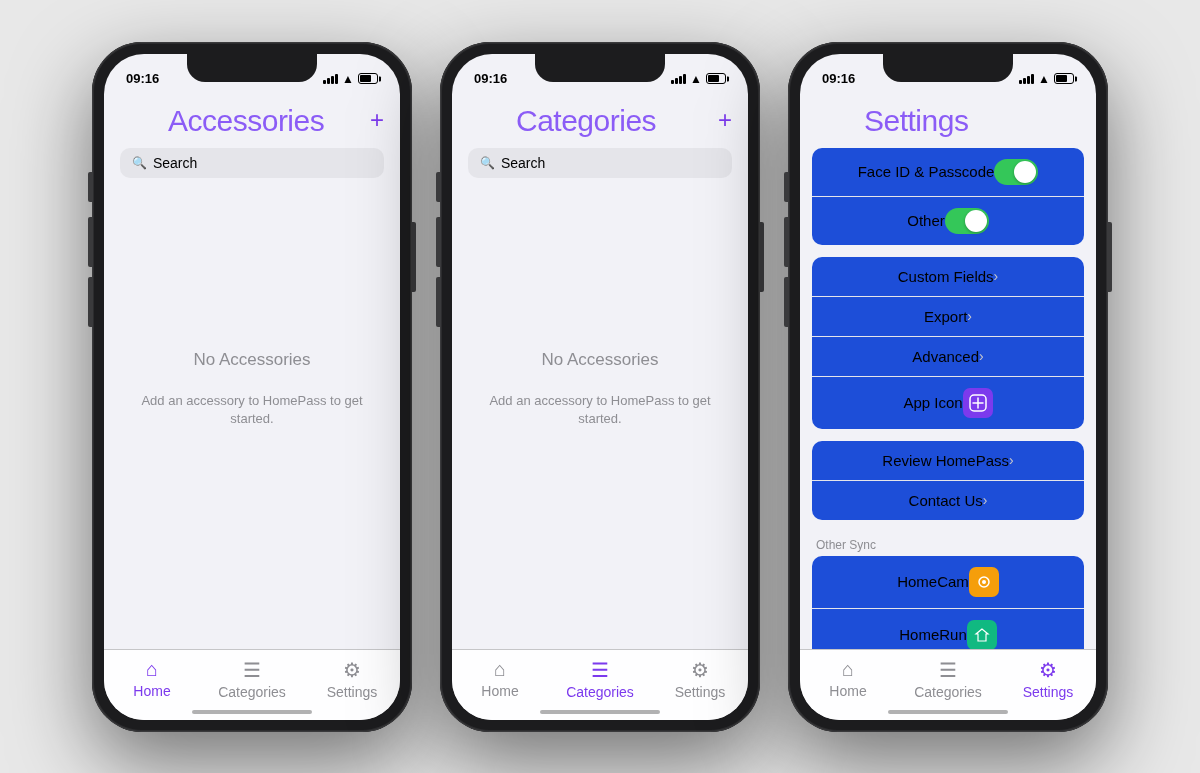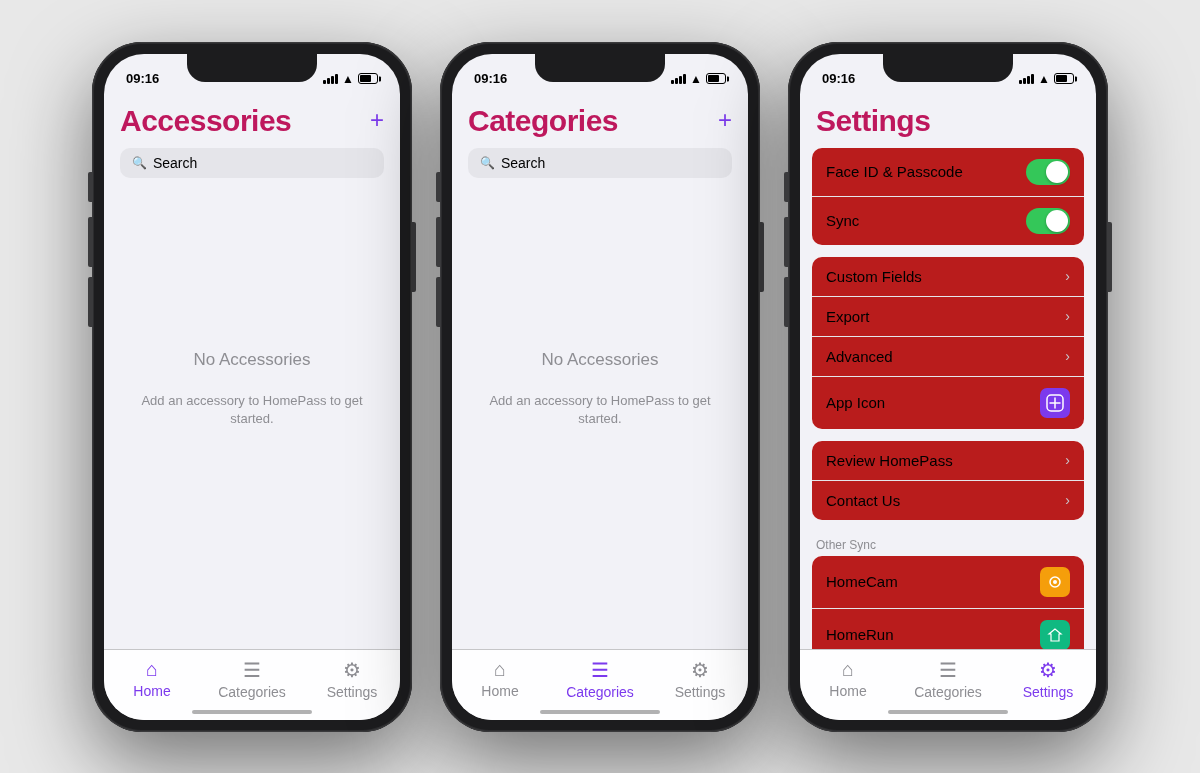--- a/index.html
+++ b/index.html
@@ -82,23 +82,24 @@
       padding: 0 16px;
     }
     .app-header {
       display: flex;
       justify-content: space-between;
       align-items: flex-start;
       padding: 8px 0 10px;
     }
     .app-title {
       font-size: 30px;
-      font-weight: 700;
-      color: #be185d;
+      font-weight: 400;
+      color: #8b5cf6;
       letter-spacing: -0.5px;
+      margin-left: 48px;
     }
     .add-btn {
       font-size: 24px;
       color: #7c3aed;
       font-weight: 300;
       line-height: 1;
       margin-top: 4px;
       cursor: pointer;
     }
     .search-bar {
@@ -147,24 +148,24 @@
     .tab-inactive { color: #8e8e93; }
     .settings-list {
       background: #fff;
       border-radius: 10px;
       margin: 0 0 12px;
       overflow: hidden;
     }
     .settings-row {
       display: flex;
       align-items: center;
-      justify-content: space-between;
+      justify-content: center;
       padding: 11px 14px;
       border-bottom: 0.5px solid #e5e5ea;
-      background: #b91c1c;
+      background: #1d4ed8;
       cursor: pointer;
     }
     .settings-row:last-child { border-bottom: none; }
     .settings-row-label { font-size: 15px; color: #000; }
     .chevron-icon { color: #c7c7cc; font-size: 14px; }
     
     .toggle-switch {
       width: 44px;
       height: 26px;
       background: #34c759;
@@ -399,21 +400,21 @@
       <div class="settings-scroll" style="padding: 0 12px; overflow:hidden;">
 
         <div class="settings-list">
           <div class="settings-row">
             <span class="settings-row-label">Face ID &amp; Passcode</span>
             <div class="toggle-switch">
               <div class="toggle-thumb"></div>
             </div>
           </div>
           <div class="settings-row">
-            <span class="settings-row-label">Sync</span>
+            <span class="settings-row-label">Other</span>
             <div class="toggle-switch">
               <div class="toggle-thumb"></div>
             </div>
           </div>
         </div>
 
         <div class="settings-list">
           <div class="settings-row">
             <span class="settings-row-label">Custom Fields</span>
             <span class="chevron-icon">›</span>

